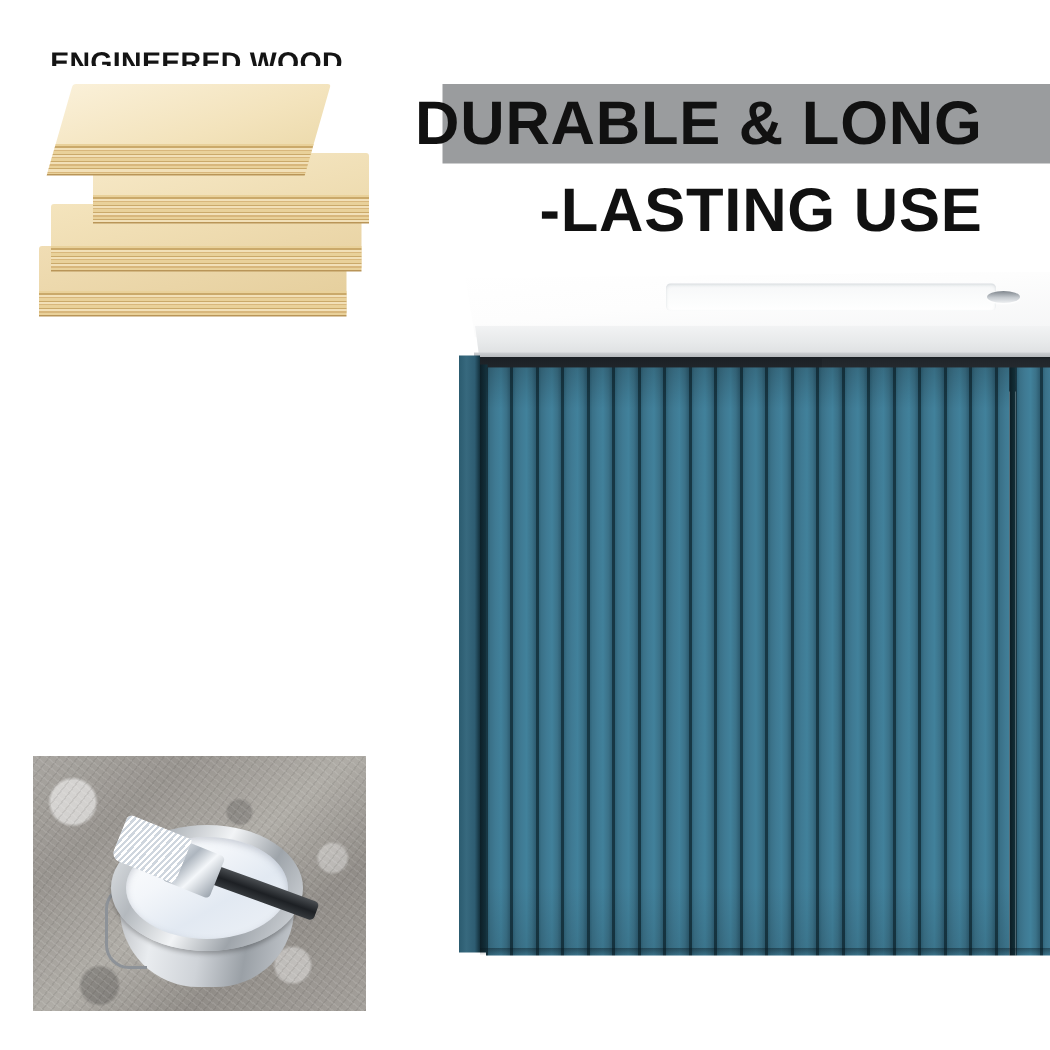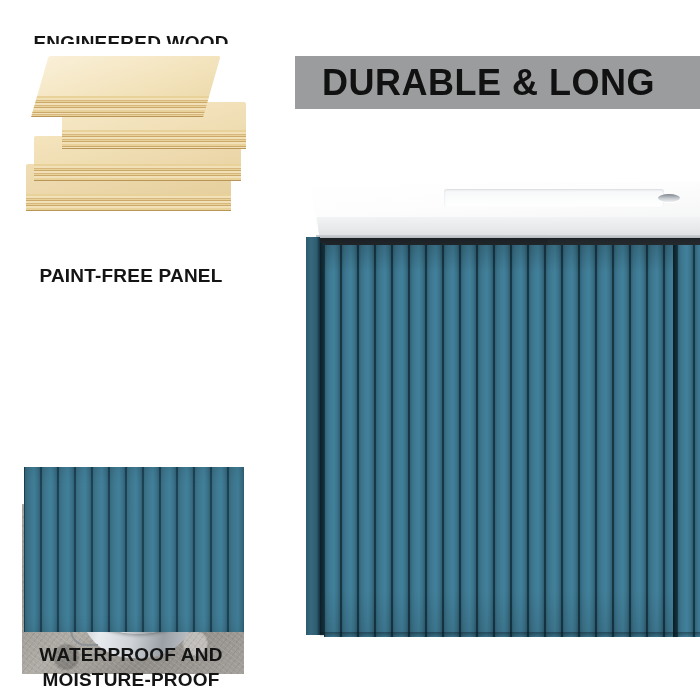--- a/index.html
+++ b/index.html
@@ -111,21 +111,21 @@
         #1d4253 16.4px,#1d4253 17px);
     box-shadow:inset 0 0 18px rgba(0,0,0,.12);
   }
 
   
   .grey-bar{
     position:absolute;left:295px;top:56px;width:405px;height:53px;background:#9a9c9e;
   }
   .head-line{
     position:absolute;right:45px;
-    font-weight:bold;color:#111111;font-size:36px;line-height:53px;
+    font-weight:bold;color:#111111;font-size:41px;line-height:53px;
     letter-spacing:.5px;white-space:nowrap;text-align:right;
   }
   .head-1{top:56px;}
   .head-2{top:112px;right:45px;line-height:56px;}
 
   
   .vanity{position:absolute;left:296px;top:175px;width:404px;height:465px;}
 
   .counter-top{
     position:absolute;left:8px;top:6px;width:396px;height:44px;
@@ -201,20 +201,21 @@
     background:linear-gradient(180deg,rgba(10,25,32,.45),rgba(255,255,255,0));
   }
 </style>
 </head>
 <body>
 
 <div class="page">
 
   <div class="grey-bar"></div>
   <div class="head-line head-1">DURABLE &amp; LONG</div>
+  <div class="head-line head-2">-LASTING USE</div>
 
   <div class="feature" style="top:22px;">
     <div class="ply-wrap thumb">
 
       <div class="ply" style="left:8px;top:120px;width:205px;height:46px;">
         <div class="face" style="background:linear-gradient(165deg,#f0ddb4,#e4cd9a);"></div>
         <div class="edge" style="top:30px;height:16px;"></div>
       </div>
 
       <div class="ply" style="left:16px;top:92px;width:207px;height:44px;">
@@ -241,30 +242,22 @@
       <div class="can">
         <div class="can-body"></div>
         <div class="can-handle"></div>
         <div class="can-rim"></div>
         <div class="can-inner"></div>
         <div class="brush-handle"></div>
         <div class="brush-ferrule"></div>
         <div class="bristles"></div>
       </div>
     </div>
-    <div class="caption" style="margin-top:12px;">PAINT-FREE PANEL</div>
   </div>
 
-  <div class="feature" style="top:467px;">
-    <div class="swatch-wrap thumb" style="position:relative;left:24px;top:0;">
-      <div class="flutes"></div>
-    </div>
-    <div class="caption" style="margin-top:11px;">WATERPROOF AND</div>
-    <div class="caption" style="margin-top:1px;">MOISTURE-PROOF</div>
-  </div>
 
   <div class="vanity">
     <div class="counter-top"></div>
     <div class="counter-basin"></div>
     <div class="faucet-hole"></div>
     <div class="counter-face"></div>
     <div class="counter-edge"></div>
     <div class="cab-shadow"></div>
     <div class="handle-recess"></div>
     <div class="left-return"></div>

